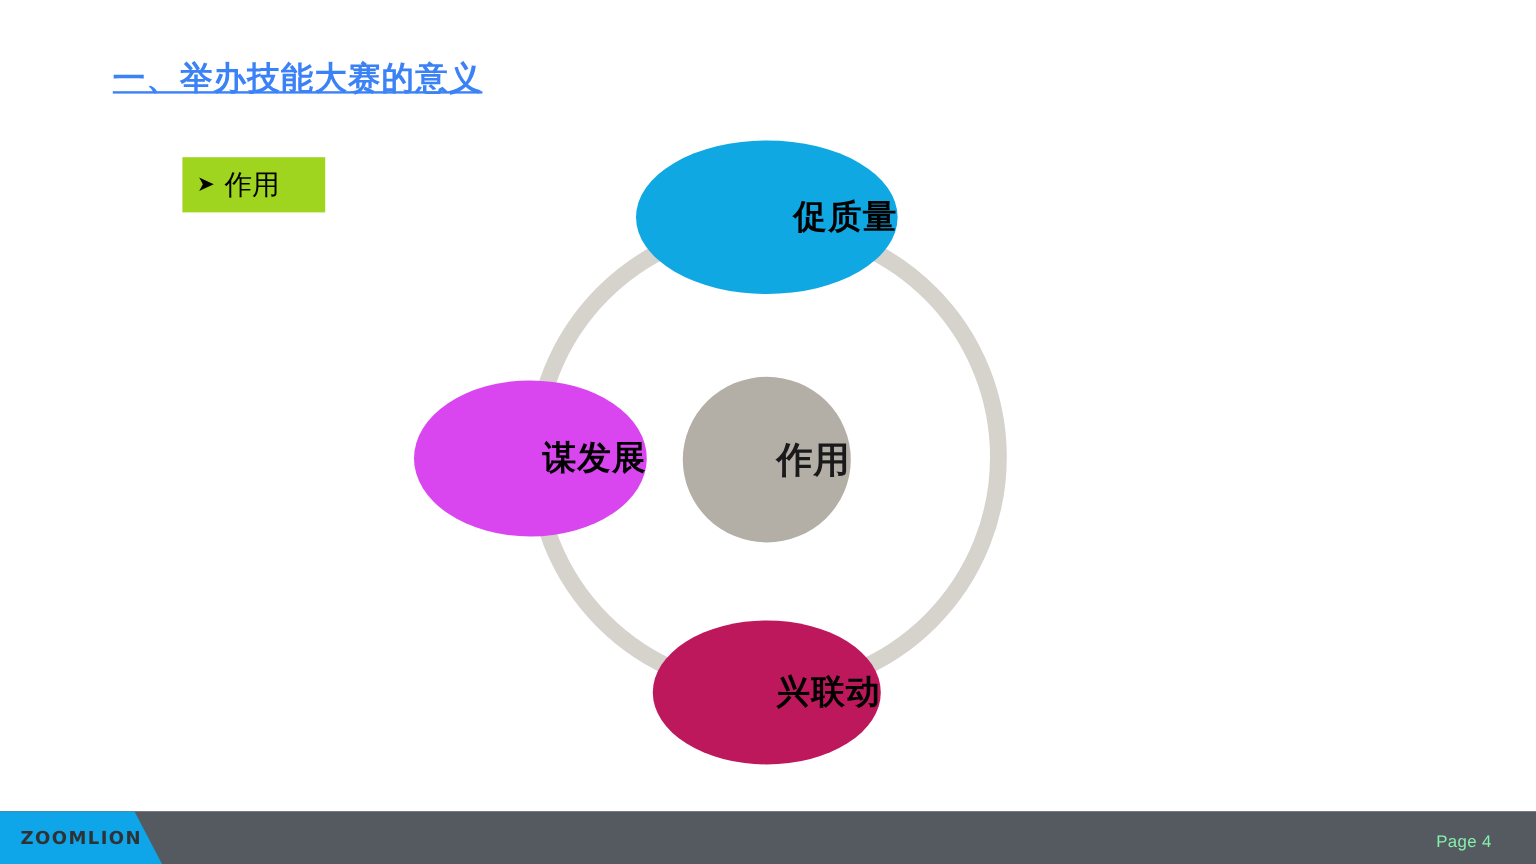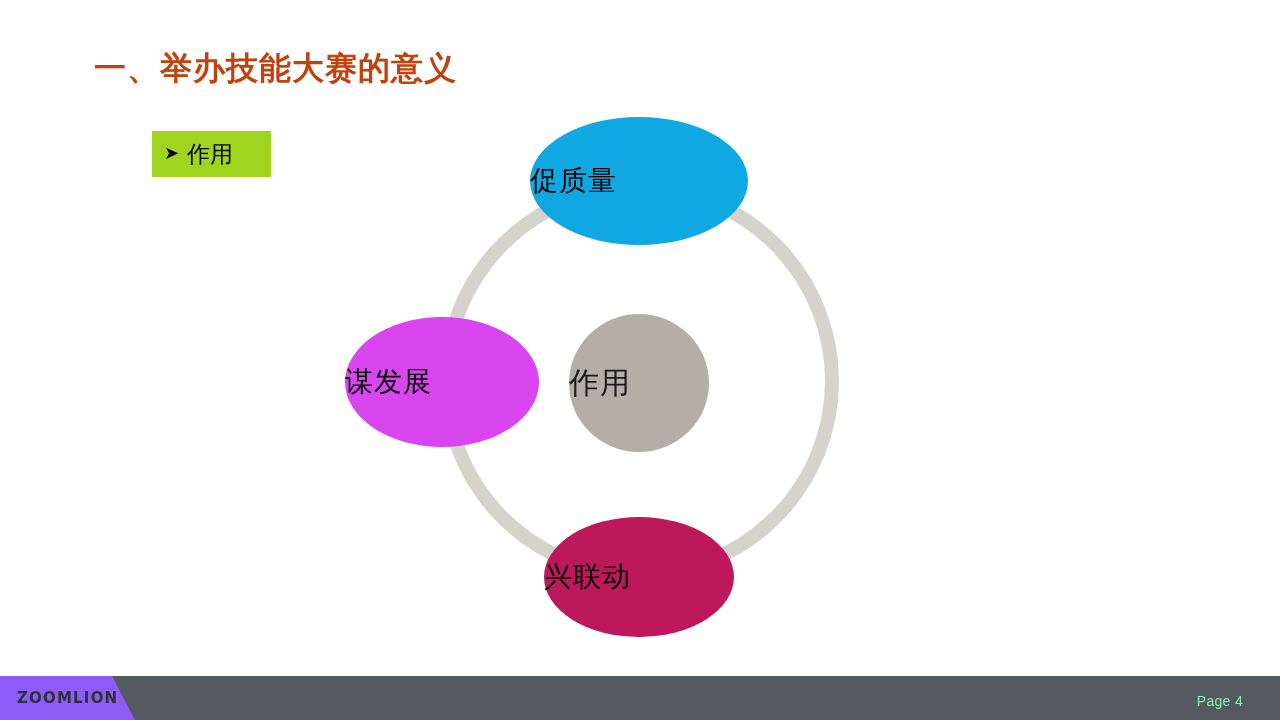--- a/index.html
+++ b/index.html
@@ -21,26 +21,27 @@
     width: 1280px;
     height: 720px;
     background: #ffffff;
   }
 
   
   .slide-title {
     position: absolute;
     left: 94px;
     top: 48px;
-    font-size: 32px;
+    font-size: 27px;
     font-weight: bold;
-    color: #c2410c;
+    color: #3b82f6;
     letter-spacing: 1px;
     white-space: nowrap;
     line-height: 1.3;
+    text-decoration: underline;
   }
 
   
   .label-box {
     position: absolute;
     left: 152px;
     top: 131px;
     width: 119px;
     height: 46px;
     background: #9fd51e;
@@ -81,25 +82,26 @@
     border-radius: 50%;
     border: 14px solid #d6d3cd;
     box-sizing: border-box;
   }
 
   .node {
     position: absolute;
     border-radius: 50%;
     display: flex;
     align-items: center;
-    justify-content: flex-start;
+    justify-content: flex-end;
     color: #000000;
     font-size: 28px;
     letter-spacing: 1px;
     white-space: nowrap;
+    font-weight: bold;
   }
 
   .node-top {
     left: 200px;
     top: 17px;
     width: 218px;
     height: 128px;
   }
   .node-left {
     left: 15px;
@@ -194,19 +196,19 @@
       <span>谋发展</span>
     </div>
 
     <div class="node node-center" style="background: rgb(179, 174, 166);">
       <span>作用</span>
     </div>
 
   </div>
 
   <div class="footer-bar" style="background: rgb(84, 90, 96);">
-    <div class="footer-logo" style="background: #8b5cf6;">
+    <div class="footer-logo" style="background: #0ea5e9;">
       <span class="footer-logo-text">ZOOMLION</span>
     </div>
     <div class="footer-page">Page 4</div>
   </div>
 
 </div>
 
 </body></html>

